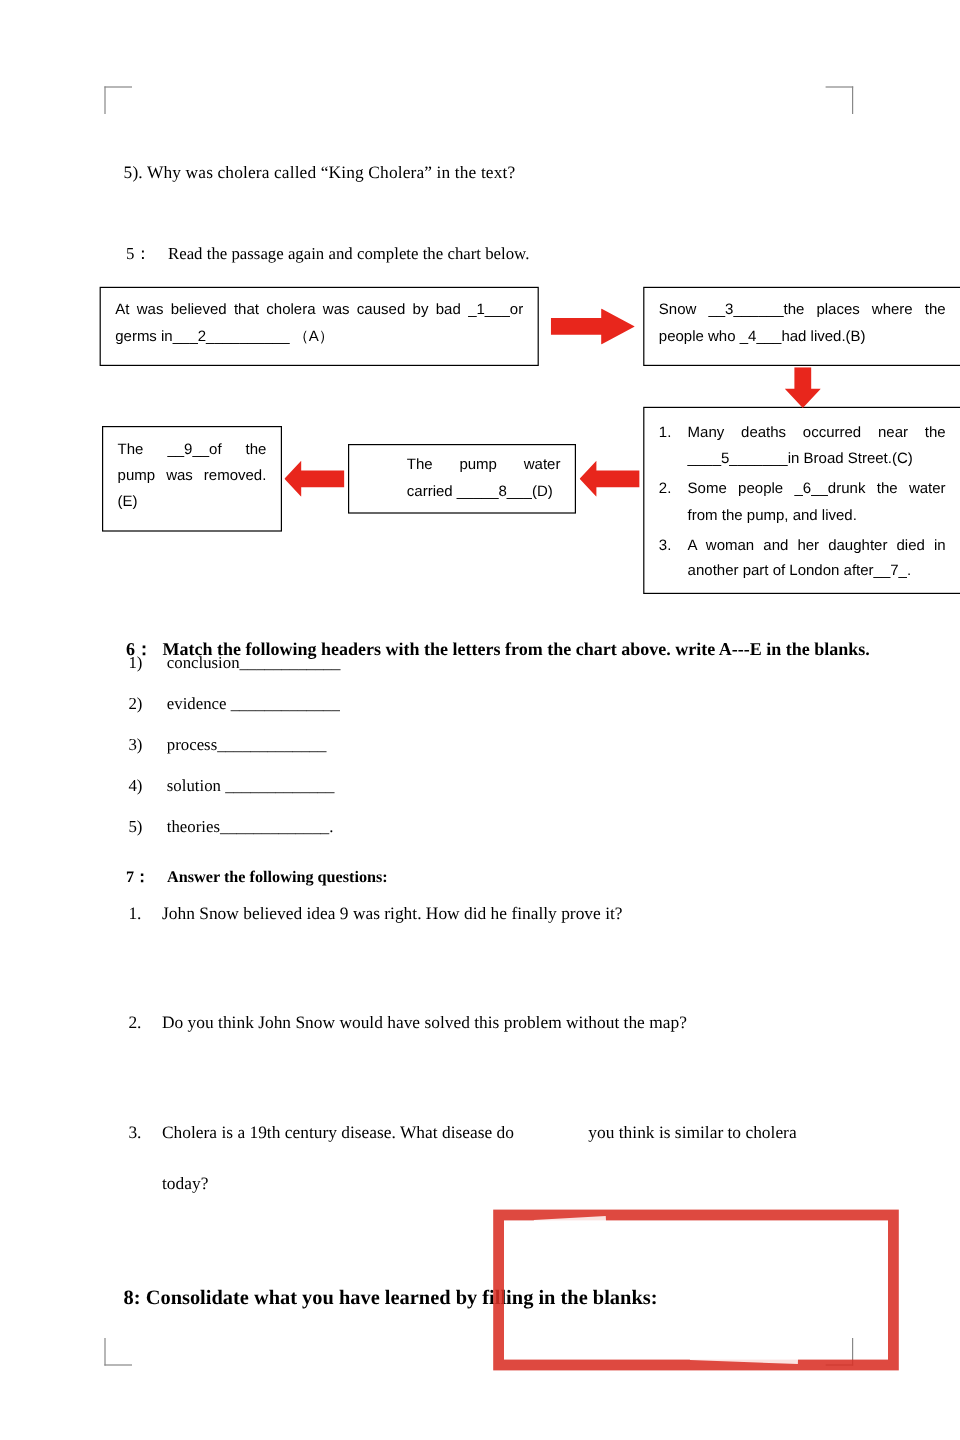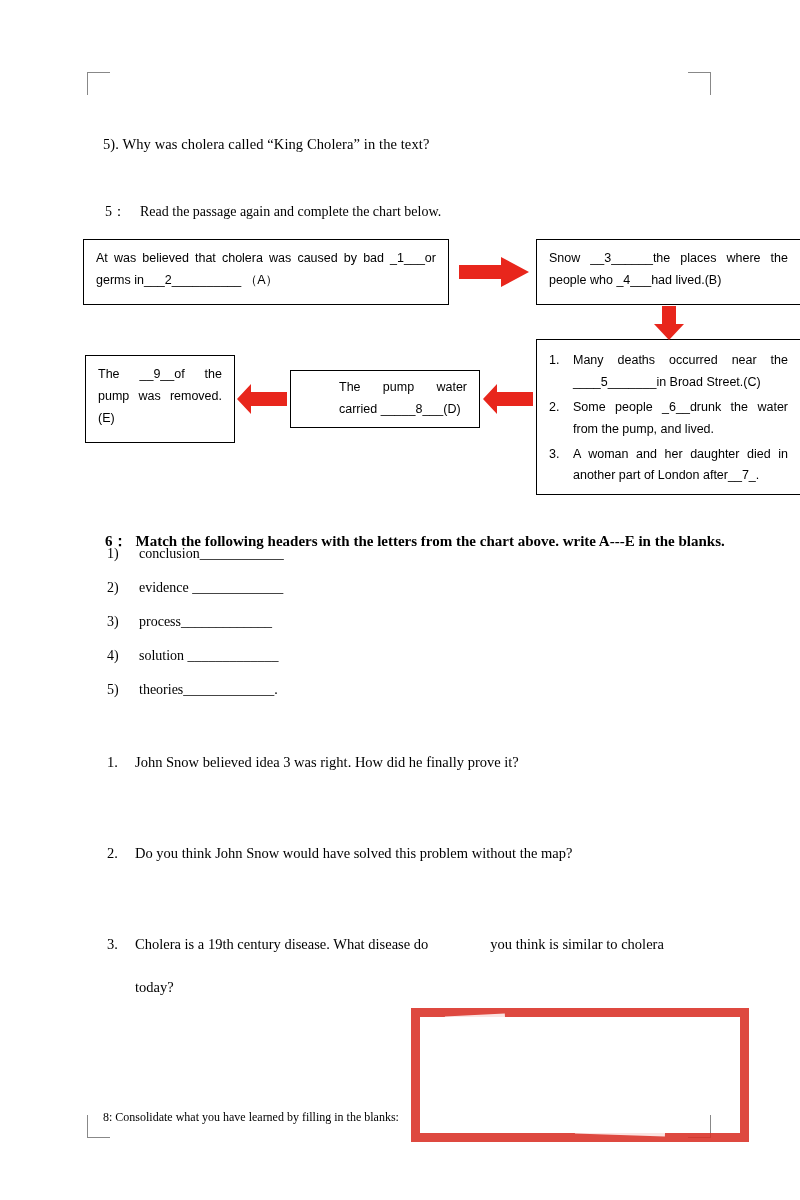--- a/index.html
+++ b/index.html
@@ -169,23 +169,22 @@
     flex: 0 0 28px;
   }
   .q-list .qtxt { flex: 1; }
   .q-list .qtxt .gap { display: inline-block; width: 62px; }
   .q-list .cont { display: block; margin-top: 26px; }
 
   .sec8-head {
     position: absolute;
     left: 88px;
     top: 1072px;
-    font-weight: normal;
-    font-size: 12px;
-    margin-top: 38px;
+    font-weight: bold;
+    font-size: 17px;
   }
 
   
   .stamp {
     position: absolute;
     left: 396px;
     top: 1008px;
     width: 338px;
     height: 134px;
     border: 9px solid #d93025;
@@ -305,25 +304,28 @@
     <div class="row">
       <span class="idx">4)</span>
       <span>solution _____________</span>
     </div>
     <div class="row">
       <span class="idx">5)</span>
       <span>theories_____________.</span>
     </div>
   </div>
 
+  <div class="sec7-head">
+    <span class="num">7：</span><span>Answer the following questions:</span>
+  </div>
 
   <div class="q-list">
     <div class="qrow">
       <span class="qidx">1.</span>
-      <span class="qtxt">John Snow believed    idea 3 was right. How did he finally prove it?</span>
+      <span class="qtxt">John Snow believed    idea 9 was right. How did he finally prove it?</span>
     </div>
     <div class="qrow">
       <span class="qidx">2.</span>
       <span class="qtxt">Do you think John Snow would have solved this problem without the map?</span>
     </div>
     <div class="qrow">
       <span class="qidx">3.</span>
       <span class="qtxt">
         <span>Cholera is a 19th century disease. What disease do</span><span class="gap"></span><span>you think is similar to cholera</span>
         <span class="cont">today?</span>

